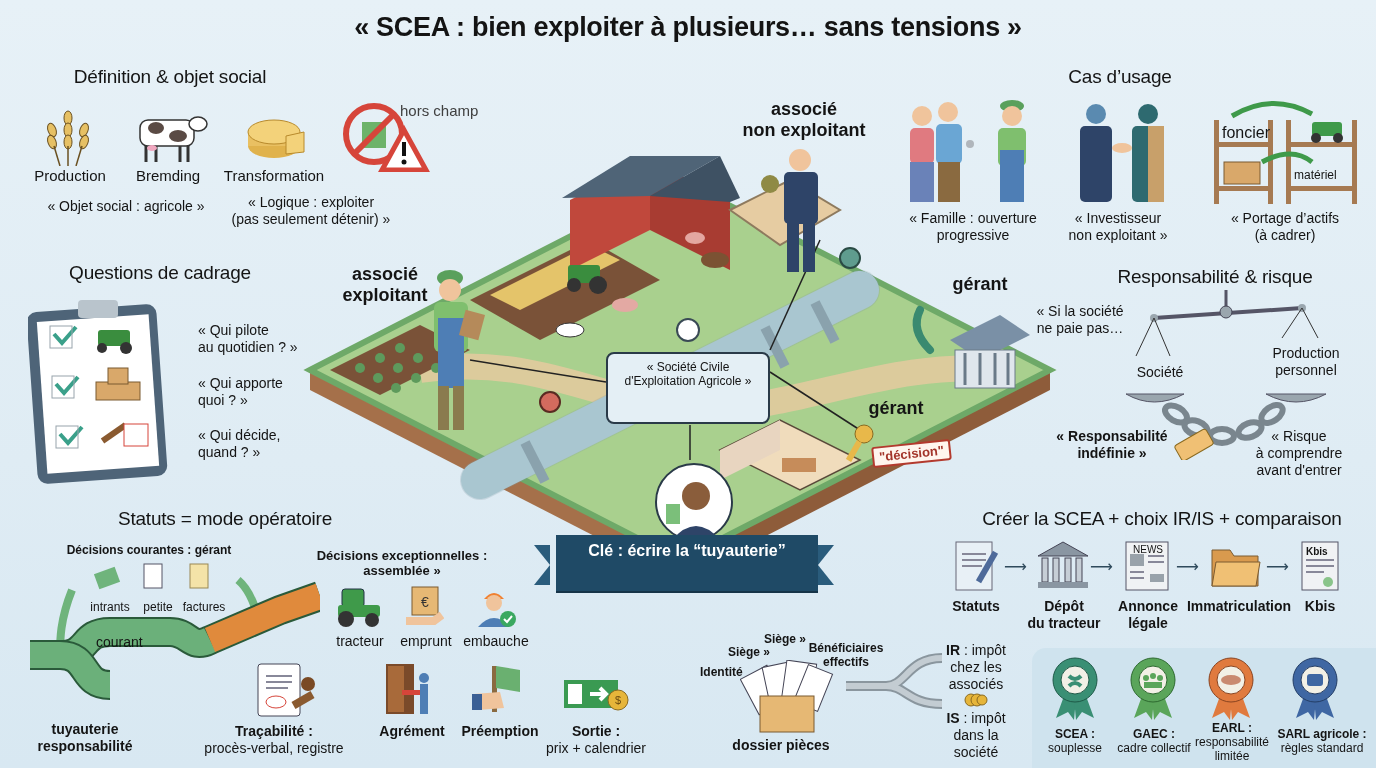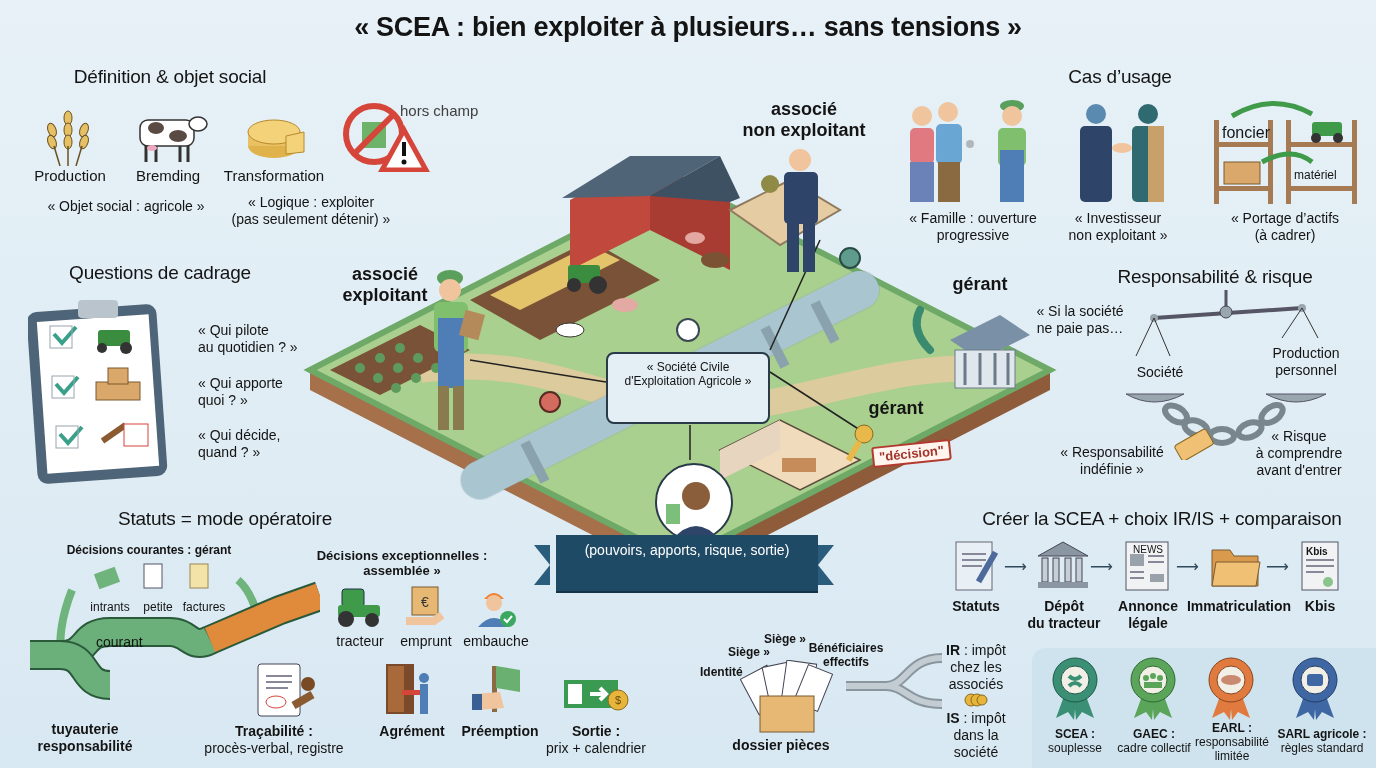--- a/index.html
+++ b/index.html
@@ -180,21 +180,21 @@
 <div class="abs decision-tag">"décision"</div>
 
 <div class="abs scea-box">
   <div class="sub">« Société Civile</div>
   <div class="sub">d'Exploitation Agricole »</div>
 </div>
 
 <div class="abs ribbon-l"></div>
 <div class="abs ribbon-r"></div>
 <div class="abs banner">
-  <div class="l2">(pouvoirs, apports, risque, sortie)</div>
+  <div class="l1">Clé : écrire la “tuyauterie”</div>
 </div>
 
 <div class="abs h2" style="left:40px;top:66px;width:260px;">Définition &amp; objet social</div>
 <div class="abs" style="left:38px;top:110px;">
   <svg width="60" height="56" viewBox="0 0 60 56">
     <g fill="#e6c064" stroke="#6a5020" stroke-width="1">
       <ellipse cx="30" cy="8" rx="4" ry="7"></ellipse>
         <ellipse cx="30" cy="20" rx="4" ry="7"></ellipse>
         <ellipse cx="30" cy="32" rx="4" ry="7"></ellipse>
       <ellipse cx="14" cy="20" rx="4" ry="7" transform="rotate(-20 14 20)"></ellipse>
@@ -526,21 +526,21 @@
     </g>
     <rect x="50" y="146" width="36" height="18" rx="3" fill="#f0c074" stroke="#8a6a20" transform="rotate(-30 68 155)"></rect>
   </svg>
 </div>
 <div class="abs" style="left:1178px;top:146px;font-size:9px;transform:rotate(-30deg);"></div>
 <div class="abs lbl" style="left:1120px;top:364px;width:80px;">Société</div>
 <div class="abs lbl" style="left:1256px;top:345px;width:100px;">
   <div>Production</div>
     <div>personnel</div>
 </div>
-<div class="abs lbl" style="left:1052px;top:444px;width:120px;">
+<div class="abs lbl" style="left:1052px;top:428px;width:120px;font-weight:bold;">
   <div>« Responsabilité</div>
     <div>indéfinie »</div>
 </div>
 <div class="abs lbl" style="left:1244px;top:428px;width:110px;">
   <div>« Risque</div>
     <div>à comprendre</div>
     <div>avant d'entrer</div>
 </div>
 
 <div class="abs h2" style="left:960px;top:508px;width:404px;">Créer la SCEA + choix IR/IS + comparaison</div>

